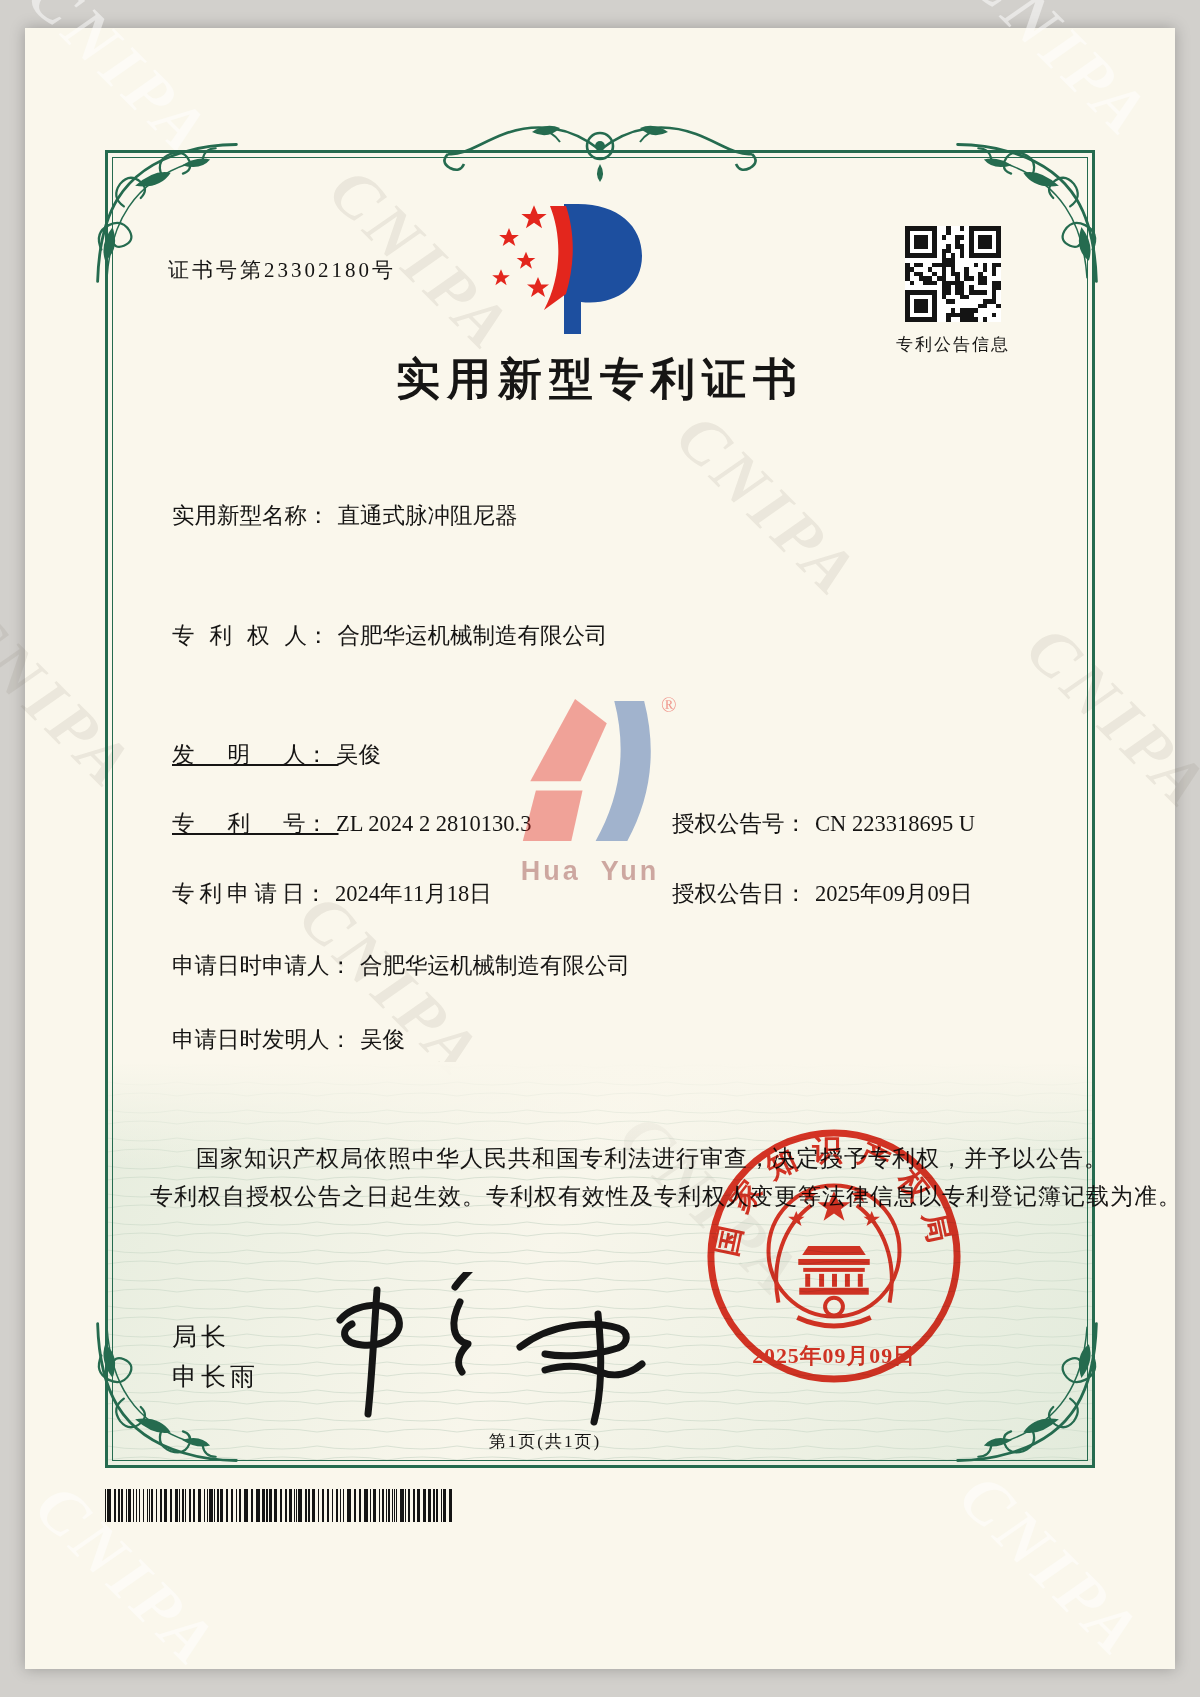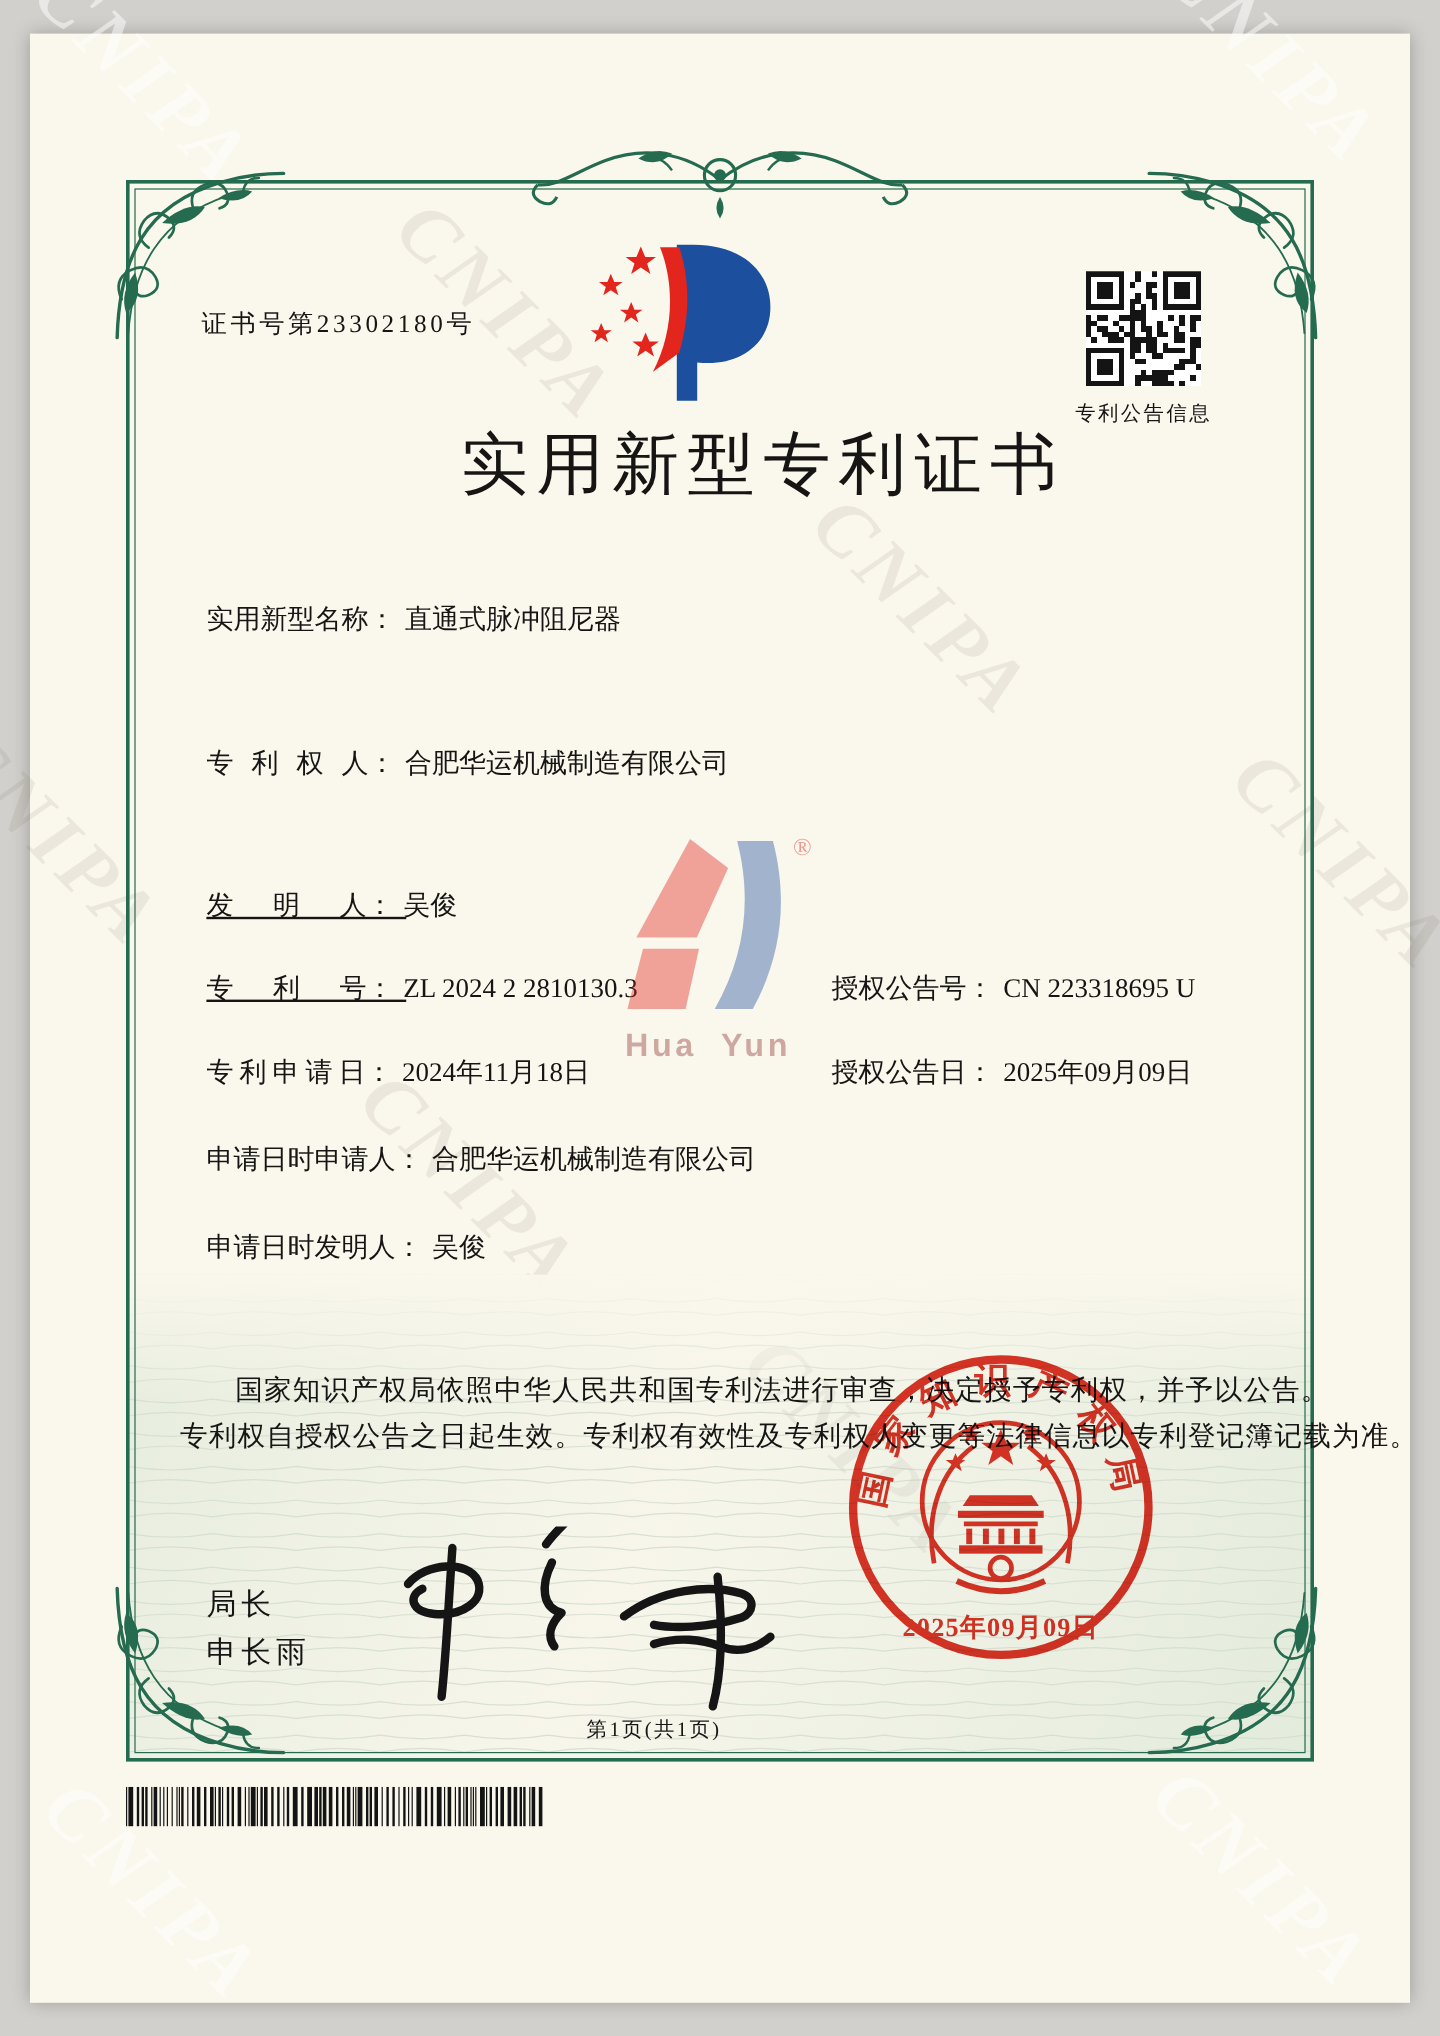--- a/index.html
+++ b/index.html
@@ -22,31 +22,31 @@
   .corner.tr{left:952px;top:137px;transform:scaleX(-1);}
   .corner.bl{left:92px;top:1318px;transform:scaleY(-1);}
   .corner.br{left:952px;top:1318px;transform:scale(-1,-1);}
   .top-orn{position:absolute;left:440px;top:112px;width:320px;height:76px;}
   
   .cert-no{position:absolute;left:168px;top:220px;font-size:21px;letter-spacing:3px;margin-top:36px;}
   .cnipa-logo{position:absolute;left:482px;top:198px;width:165px;height:140px;}
   .qr{position:absolute;left:905px;top:226px;width:96px;height:96px;}
   .qr-label{position:absolute;left:953px;top:333px;transform:translateX(-50%);
             font-size:17px;letter-spacing:2px;white-space:nowrap;}
-  .title{position:absolute;left:636px;top:350px;transform:translateX(-50%);
-         font-size:56px;font-weight:normal;letter-spacing:7px;white-space:nowrap;}
+  .title{position:absolute;left:600px;top:350px;transform:translateX(-50%);
+         font-size:44px;font-weight:bold;letter-spacing:7px;white-space:nowrap;}
   
   .row{position:absolute;left:172px;width:930px;font-size:22.5px;white-space:nowrap;}
   .lbl{display:inline-block;min-width:134px;}
   .lbl.sp5{letter-spacing:5px;margin-right:-5px;text-align:center;}
   .lbl.sp4{letter-spacing:15px;margin-right:-15px;}
   .lbl.sp3{letter-spacing:33px;margin-right:-33px;text-decoration:underline;}
   .lbl.sp2{letter-spacing:89px;margin-right:-89px;}
   .colon{display:inline-block;margin-right:8px;}
-  .pair2{position:absolute;left:500px;top:0;margin-left:21px;}
+  .pair2{position:absolute;left:500px;top:0;}
   
   .brand{position:absolute;left:450px;top:686px;width:280px;text-align:center;pointer-events:none;}
   .brand-mark{width:190px;height:168px;margin:0 auto;display:block;}
   .brand-cn{font-size:46px;font-weight:bold;letter-spacing:10px;color:#2c4f9e;opacity:.36;
             font-family:"Liberation Sans",sans-serif;}
   .brand-en{font-size:27px;font-weight:bold;letter-spacing:3px;word-spacing:10px;color:#7f1d1d;
             opacity:.36;font-family:"Liberation Sans",sans-serif;margin-top:2px;}
   
   .statement{position:absolute;left:150px;top:1140px;width:940px;font-size:23px;
              letter-spacing:1px;line-height:38px;}

